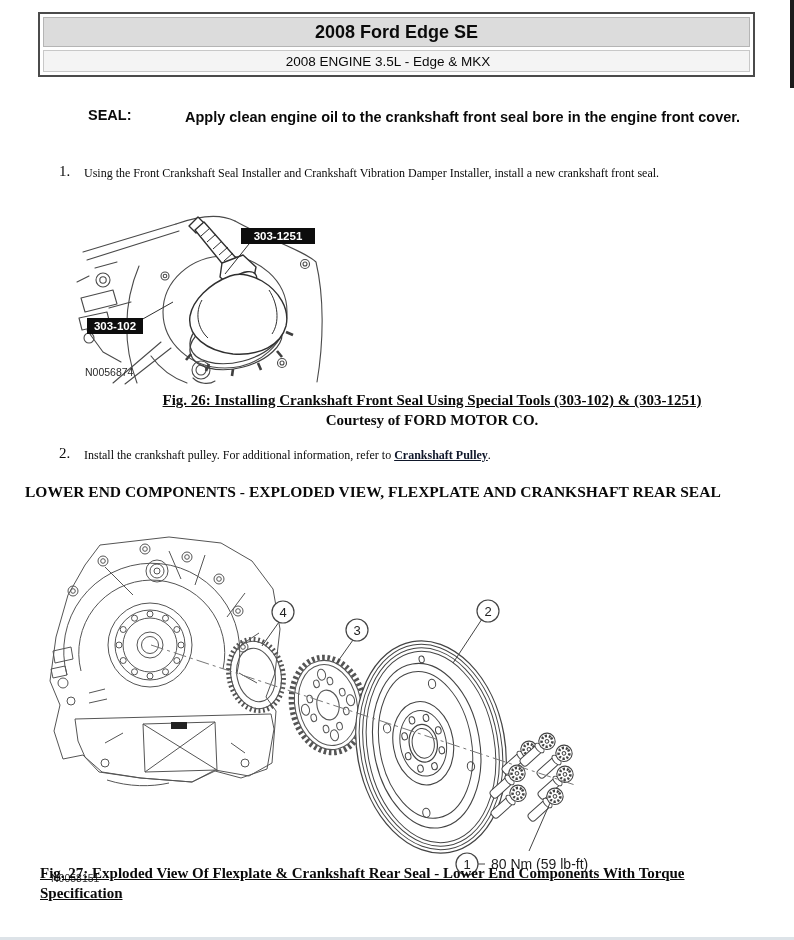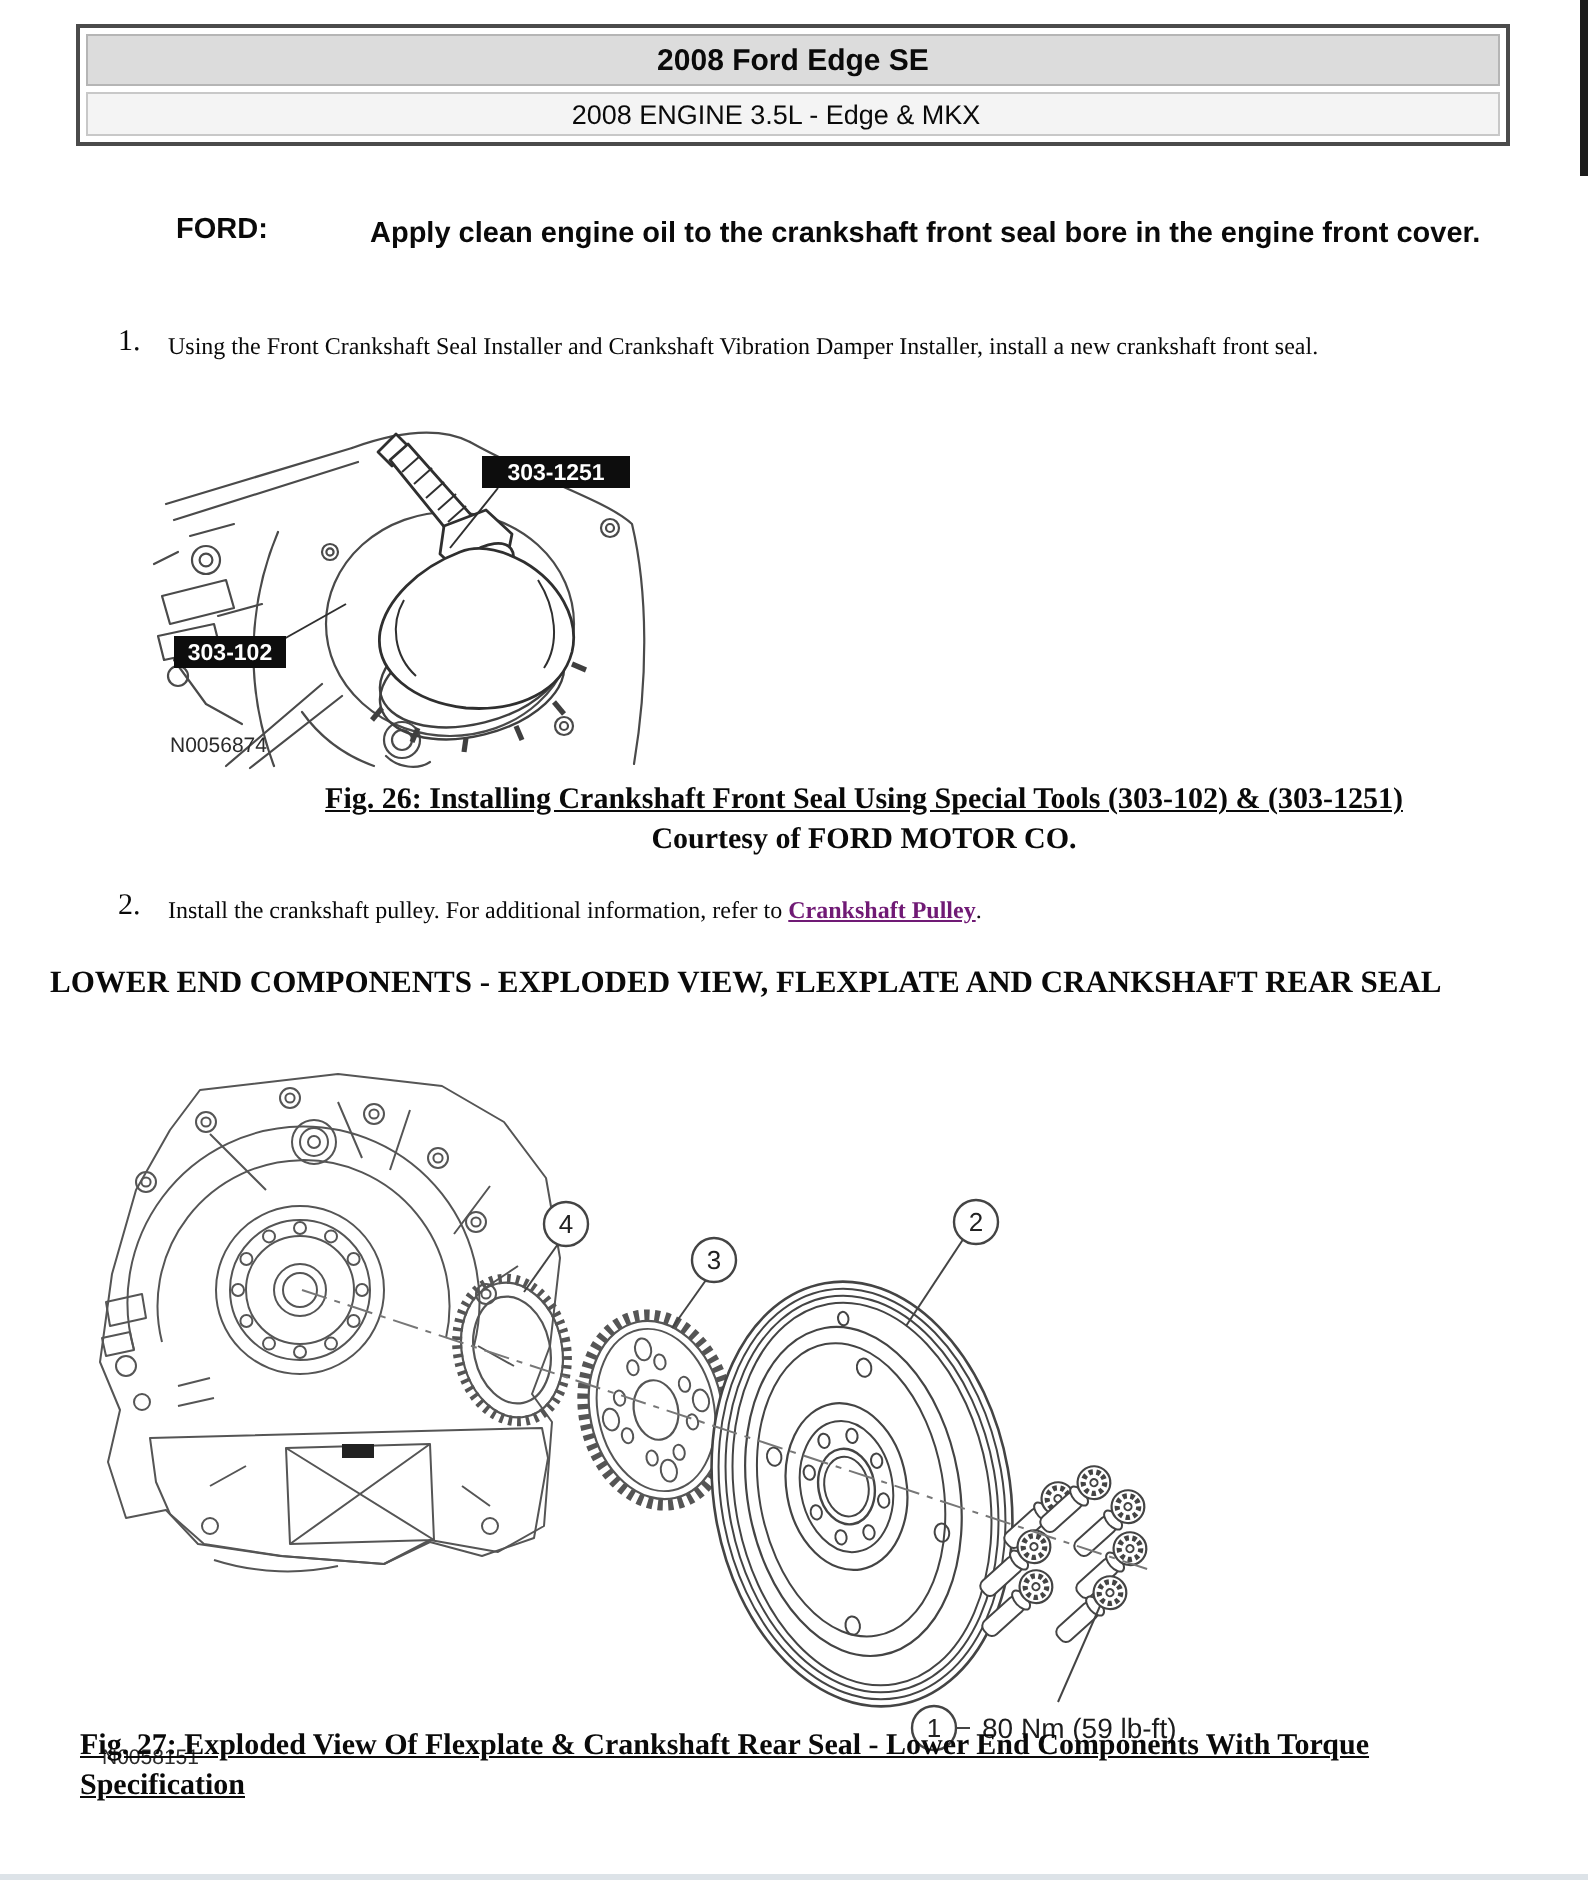--- a/index.html
+++ b/index.html
@@ -10,21 +10,21 @@
   .abs { position:absolute; }
 
   
   .vehicle-header {
     left:38px; top:12px; width:717px; box-sizing:border-box;
     border:2px solid #4b4b4b; background:#ffffff; padding:3px;
   }
   .vh-row { text-align:center; font-family:"Liberation Sans", sans-serif; }
   .vh-row1 {
     background:#dcdcdc; border:1px solid #b5b5b5;
-    font-weight:bold; font-size:15px; padding:4px 0 3px 0;
+    font-weight:bold; font-size:18px; padding:4px 0 3px 0;
   }
   .vh-row2 {
     background:#f4f4f4; border:1px solid #c8c8c8; margin-top:3px;
     font-size:13.5px; padding:3px 17px 2px 0;
   }
 
   
   .note-label {
     left:88px; top:107px;
     font-family:"Liberation Sans", sans-serif; font-weight:bold; font-size:14.5px;
@@ -35,21 +35,21 @@
     line-height:21px;
   }
 
   
   .step-num { font-size:15px; }
   .step-body { font-size:12px; line-height:21px; }
   .s1-num  { left:59px; top:163px; }
   .s1-text { left:84px; top:163px; width:672px; }
   .s2-num  { left:59px; top:445px; }
   .s2-text { left:84px; top:445px; width:672px; }
-  .doc-link { font-weight:bold; text-decoration:underline; color:#701a75; cursor:pointer; }
+  .doc-link { font-weight:bold; text-decoration:underline; color:#0f172a; cursor:pointer; }
 
   
   .caption { font-weight:bold; font-size:15px; line-height:19.5px; }
   .cap26 { left:82px; top:391px; width:700px;text-align:center; }
   .cap27 { left:40px; top:864px; width:715px; }
   .u { text-decoration:underline; }
 
   
   .section-heading {
     left:25px; top:481px; width:700px;
@@ -67,21 +67,21 @@
 <body>
 
 <div class="abs right-edge"></div>
 <div class="abs bottom-strip"></div>
 
 <div class="abs vehicle-header">
   <div class="vh-row vh-row1">2008 Ford Edge SE</div>
   <div class="vh-row vh-row2">2008 ENGINE 3.5L - Edge &amp; MKX</div>
 </div>
 
-<div class="abs note-label">FORD:</div>
+<div class="abs note-label">SEAL:</div>
 <div class="abs note-text">Apply clean engine oil to the crankshaft front seal bore in the engine front cover.</div>
 
 <div class="abs step-num s1-num">1.</div>
 <div class="abs step-body s1-text">Using the Front Crankshaft Seal Installer and Crankshaft Vibration Damper Installer, install a new crankshaft front seal.</div>
 
 <svg class="abs fig26-svg" width="362" height="174" viewBox="0 0 362 174">
 
   <g stroke="#4a4a4a" stroke-width="1.1" fill="none" stroke-linecap="round" stroke-linejoin="round">
     <path d="M 10,40 L 103,12"></path>
     <path d="M 14,48 L 106,19"></path>

